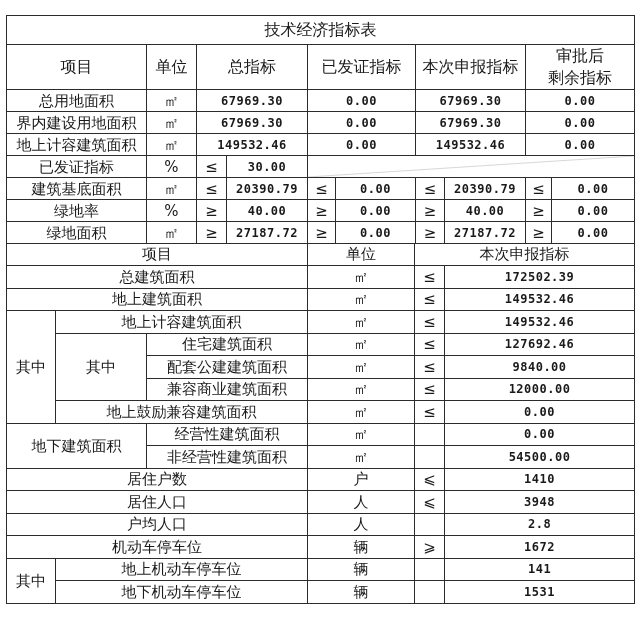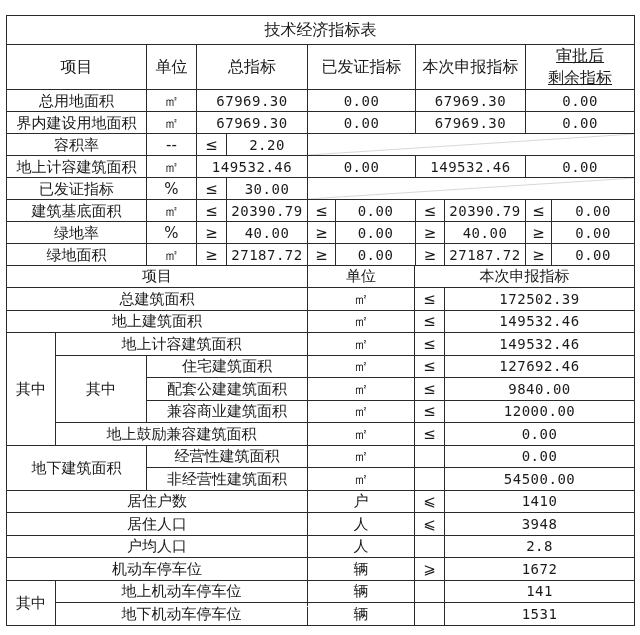--- a/index.html
+++ b/index.html
@@ -3,27 +3,27 @@
   <meta charset="utf-8">
   <style>
     html, body { margin: 0; padding: 0; background: #ffffff; }
     body { width: 640px; height: 635px; overflow: hidden; position: relative;
            font-family: "DejaVu Sans", "Liberation Sans", sans-serif; color: #1a1a1a; }
     .wrap { position: absolute; left: 6px; top: 15px; width: 628px; }
     table { border-collapse: collapse; table-layout: fixed; width: 628px; }
     td { border: 1.5px solid #2b2b2b; padding: 0 2px; font-size: 15px; line-height: 18px;
          white-space: nowrap; overflow: hidden; text-align: center; height: 21px; }
     td.l { text-align: center; }
-    td.num { font-family: "DejaVu Sans Mono", "Liberation Mono", monospace; font-size: 14px; letter-spacing: 0.5px; }
+    td.num { font-family: "DejaVu Sans Mono", "Liberation Mono", monospace; font-size: 12px; letter-spacing: 0.5px; font-weight: bold; }
     td.title { height: 28px; font-size: 16px; }
     tr.hdr td { height: 43px; font-size: 16px; }
     td.diag { position: relative; }
     td.diag svg { position: absolute; left: 0; top: 0; width: 100%; height: 100%; }
     .t2 td { height: 21.5px; }
-    .hdr2 { line-height: 22px; text-decoration: underline; }
+    .hdr2 { line-height: 22px; }
     .watermark { position: absolute; left: 280px; top: 606px; width: 350px; height: 0;
                  border-top: 1px dashed rgba(255,255,255,0.9); }
   </style>
 </head>
 <body>
 
 <div class="wrap">
 <table>
   <colgroup>
     <col style="width:49px">
@@ -67,31 +67,20 @@
 
   <tr>
     <td colspan="2" class="l">界内建设用地面积</td>
     <td>㎡</td>
     <td colspan="2" class="num">67969.30</td>
     <td colspan="2" class="num">0.00</td>
     <td colspan="2" class="num">67969.30</td>
     <td colspan="2" class="num">0.00</td>
   </tr>
 
-  <tr>
-    <td colspan="2" class="l">容积率</td>
-    <td>--</td>
-    <td>≤</td>
-    <td class="num">2.20</td>
-    <td colspan="6" class="diag">
-      <svg viewBox="0 0 100 10" preserveAspectRatio="none">
-              <line x1="0" y1="10" x2="100" y2="0" stroke="#999" stroke-width="0.4" vector-effect="non-scaling-stroke"></line>
-            </svg>
-    </td>
-  </tr>
 
   <tr>
     <td colspan="2" class="l">地上计容建筑面积</td>
     <td>㎡</td>
     <td colspan="2" class="num">149532.46</td>
     <td colspan="2" class="num">0.00</td>
     <td colspan="2" class="num">149532.46</td>
     <td colspan="2" class="num">0.00</td>
   </tr>
 

